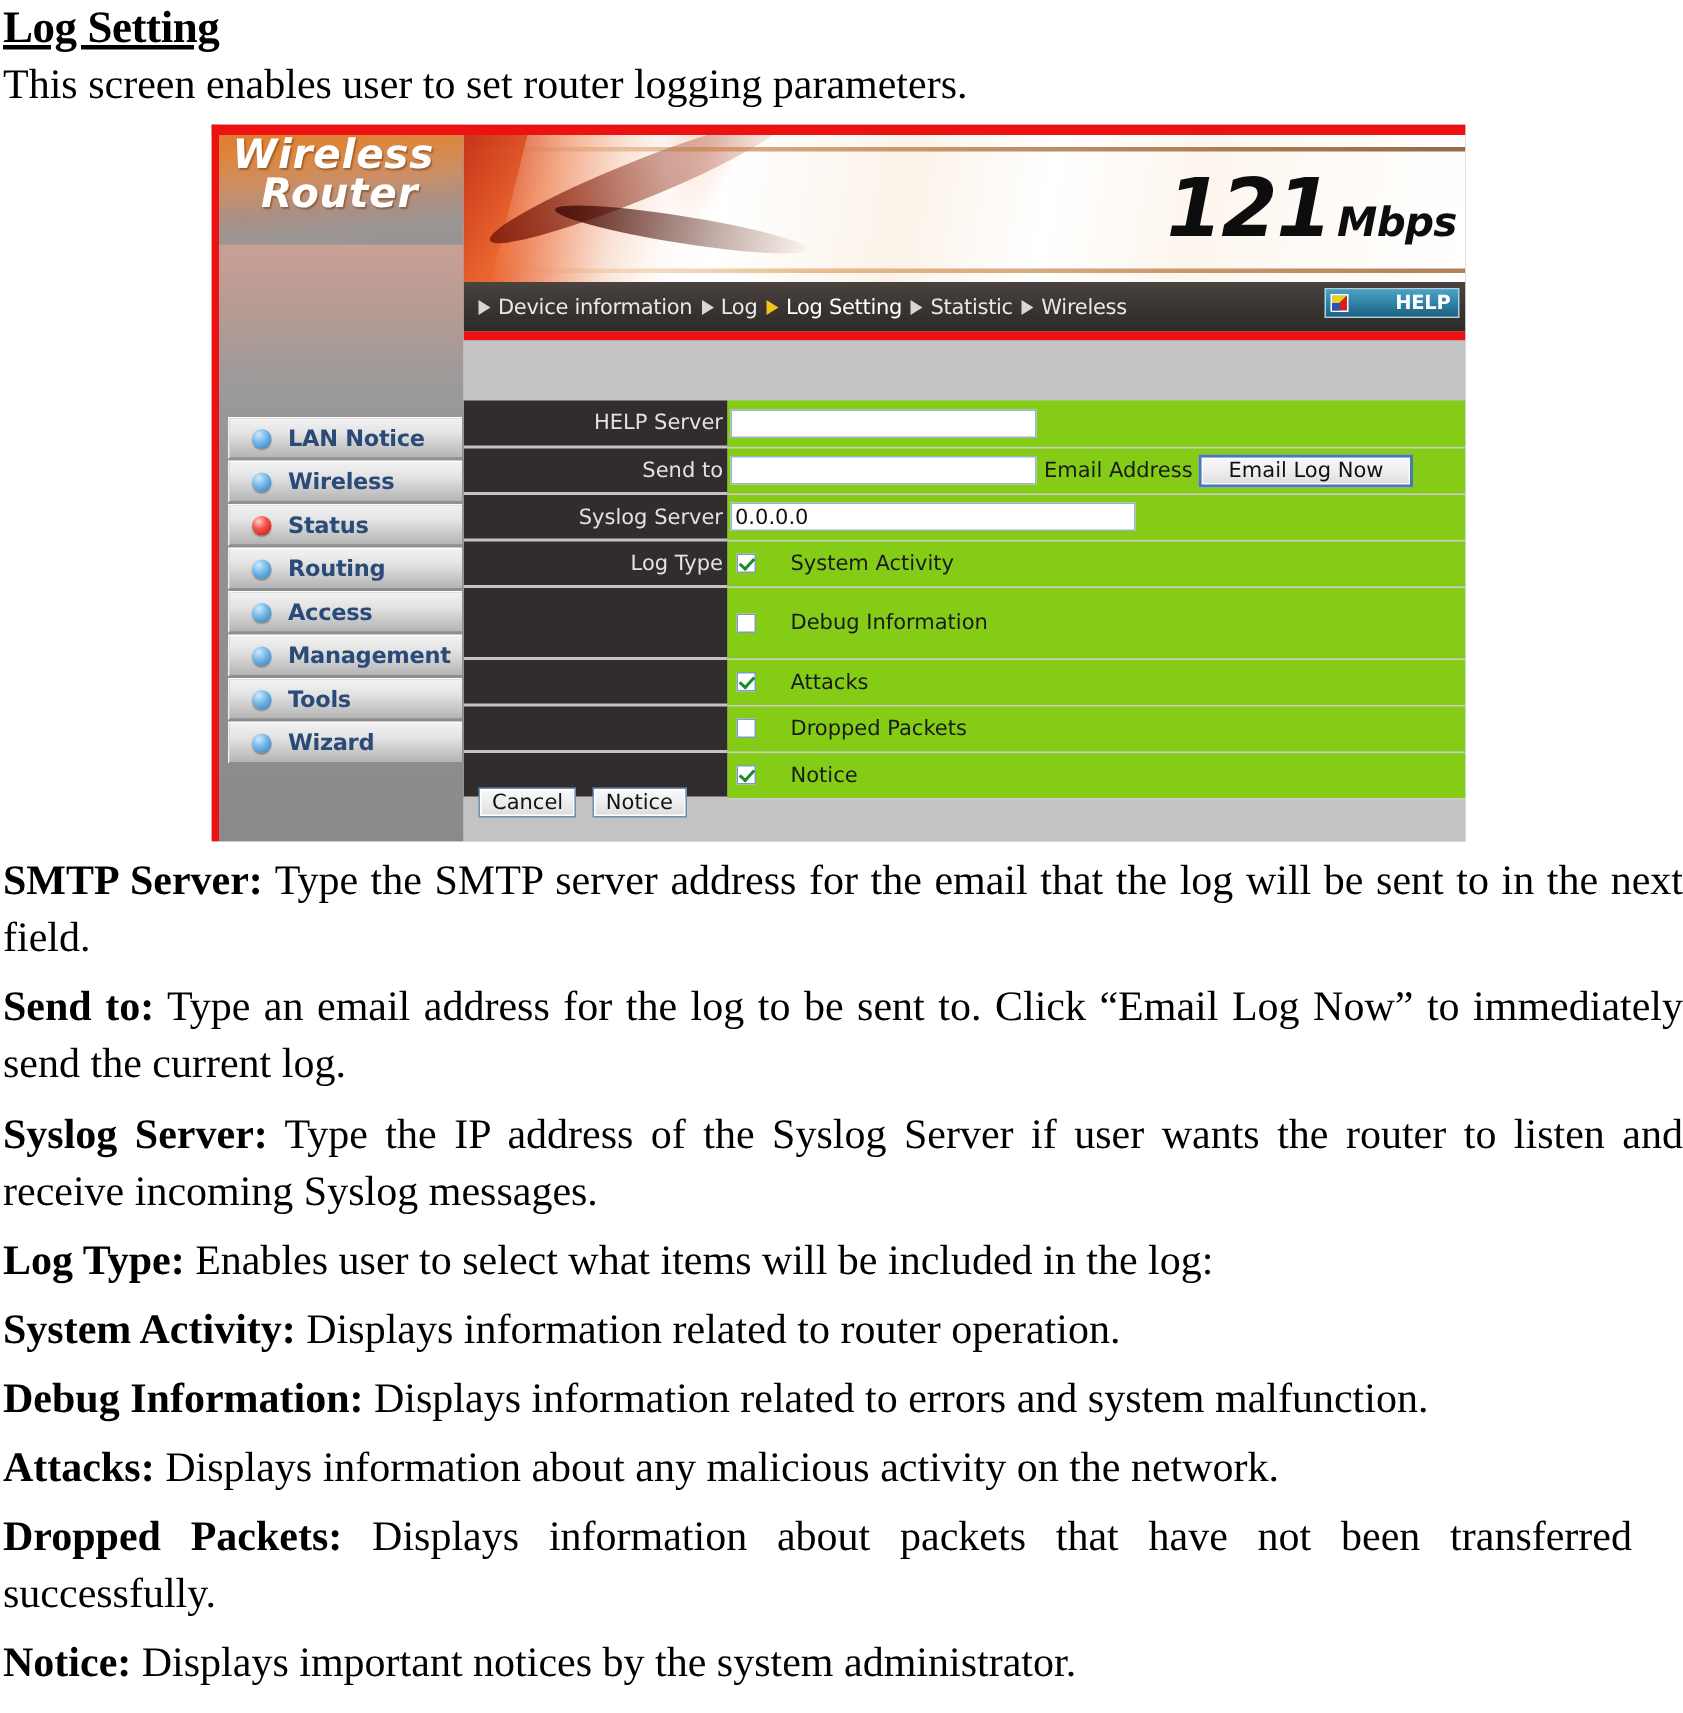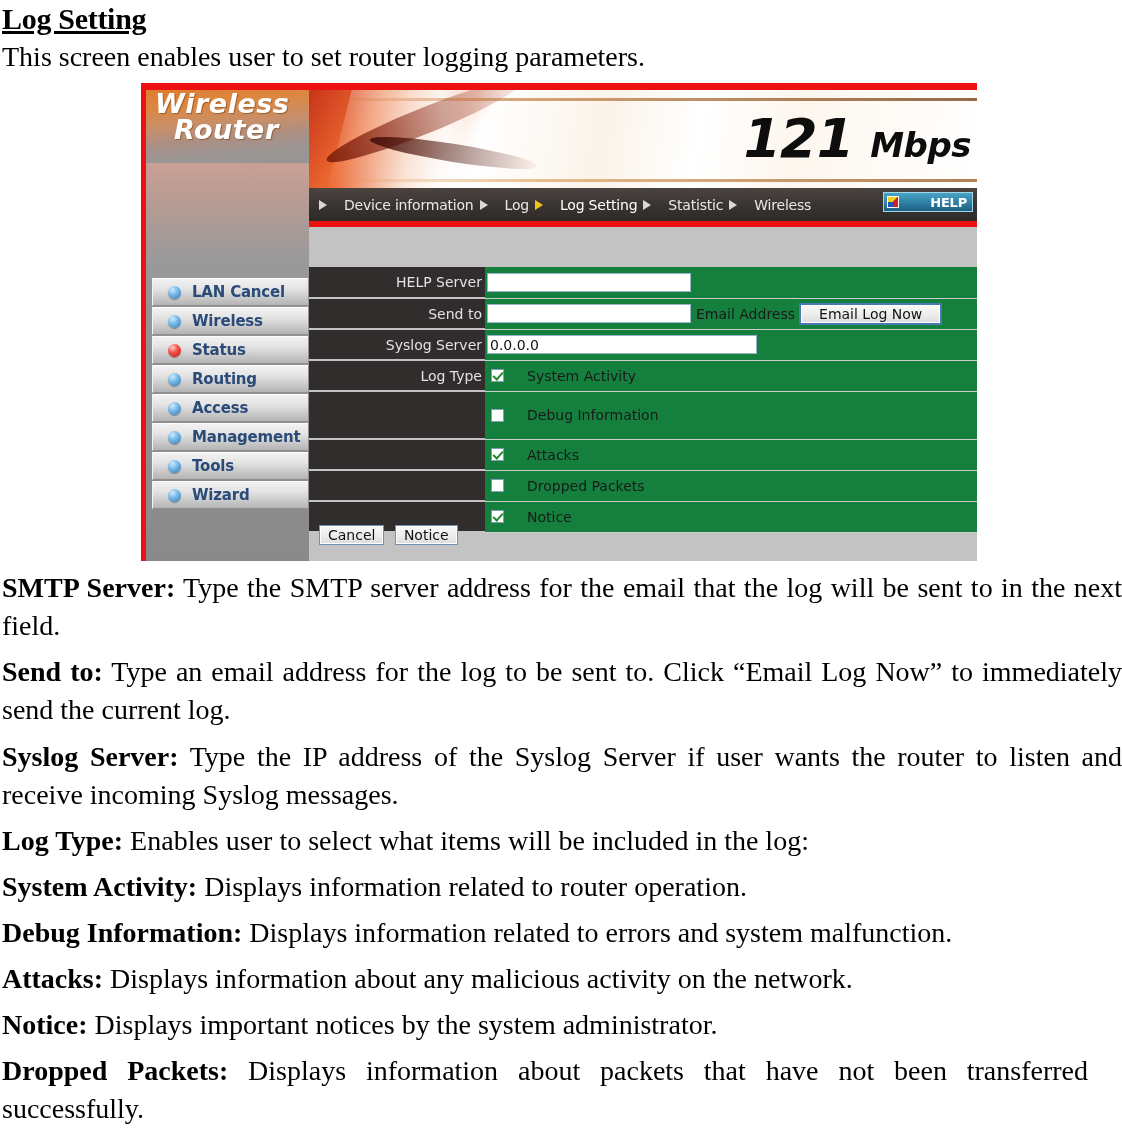--- a/index.html
+++ b/index.html
@@ -210,41 +210,40 @@
     font-family: "DejaVu Sans", sans-serif;
     font-style: italic;
     font-weight: bold;
     white-space: nowrap;
   }
   .mbps-num {
     font-size: 54px;
     letter-spacing: -1px;
   }
   .mbps-unit {
-    font-size: 34px;
+    font-size: 27px;
     letter-spacing: -0.5px;
-    margin-left: 17px;
+    margin-left: 4px;
   }
 
   .navbar {
     position: relative;
     width: 668px;
     height: 33px;
     background: linear-gradient(180deg, #4a4340 0%, #3a3533 50%, #2e2a28 100%);
     display: flex;
     align-items: center;
     border-bottom: 6px solid #ee1111;
     box-sizing: content-box;
   }
   .nav-item {
     display: flex;
     align-items: center;
     margin-left: 6px;
     white-space: nowrap;
-    gap: 12px;
   }
   .nav-item:first-child { margin-left: 10px; }
   .nav-arrow {
     width: 0; height: 0;
     border-left: 8px solid #d8d8d8;
     border-top: 5px solid transparent;
     border-bottom: 5px solid transparent;
     margin-right: 5px;
     flex: 0 0 auto;
   }
@@ -319,21 +318,21 @@
     text-align: right;
     font-family: "DejaVu Sans", sans-serif;
     font-size: 14px;
     height: 31px;
     padding-right: 3px !important;
     border-bottom: 2px solid #c3c3c3;
     box-sizing: border-box;
     white-space: nowrap;
   }
   .fld-cell {
-    background: #15803d;
+    background: #84cc16;
     height: 31px;
     border-bottom: 1px solid #cdcdcd;
     box-sizing: border-box;
     padding-left: 2px !important;
     margin-left: 34px;
   }
   .txtin {
     height: 19px;
     border: 1px solid #9ab2cc;
     background: #ffffff;
@@ -425,21 +424,21 @@
     <div class="shot-redline-left"></div>
 
     <div class="side">
       <div class="logo">
         <div class="logo-l1">Wireless</div>
         <div class="logo-l2">Router</div>
       </div>
       <div class="menu" id="sidebar-menu">
           <div class="menu-item">
             <span class="menu-bullet"></span>
-            <span class="menu-label">LAN Cancel</span>
+            <span class="menu-label">LAN Notice</span>
           </div>
           <div class="menu-item">
             <span class="menu-bullet"></span>
             <span class="menu-label">Wireless</span>
           </div>
           <div class="menu-item active">
             <span class="menu-bullet"></span>
             <span class="menu-label">Status</span>
           </div>
           <div class="menu-item">
@@ -588,17 +587,17 @@
   </div>
 
   <div id="doc-paragraphs">
       <div class="para"><b>SMTP Server:</b><span> Type the SMTP server address for the email that the log will be sent to in the next field.</span></div>
       <div class="para"><b>Send to:</b><span> Type an email address for the log to be sent to. Click “Email Log Now” to immediately send the current log.</span></div>
       <div class="para"><b>Syslog Server:</b><span> Type the IP address of the Syslog Server if user wants the router to listen and receive incoming Syslog messages.</span></div>
       <div class="para"><b>Log Type:</b><span> Enables user to select what items will be included in the log:</span></div>
       <div class="para indent"><b>System Activity:</b><span> Displays information related to router operation.</span></div>
       <div class="para indent"><b>Debug Information:</b><span> Displays information related to errors and system malfunction.</span></div>
       <div class="para indent"><b>Attacks:</b><span> Displays information about any malicious activity on the network.</span></div>
+      <div class="para indent"><b>Dropped Packets:</b><span> Displays information about packets that have not been transferred successfully.</span></div>
       <div class="para indent"><b>Notice:</b><span> Displays important notices by the system administrator.</span></div>
-      <div class="para indent"><b>Dropped Packets:</b><span> Displays information about packets that have not been transferred successfully.</span></div>
     </div>
 
 </div>
 
 </body></html>

